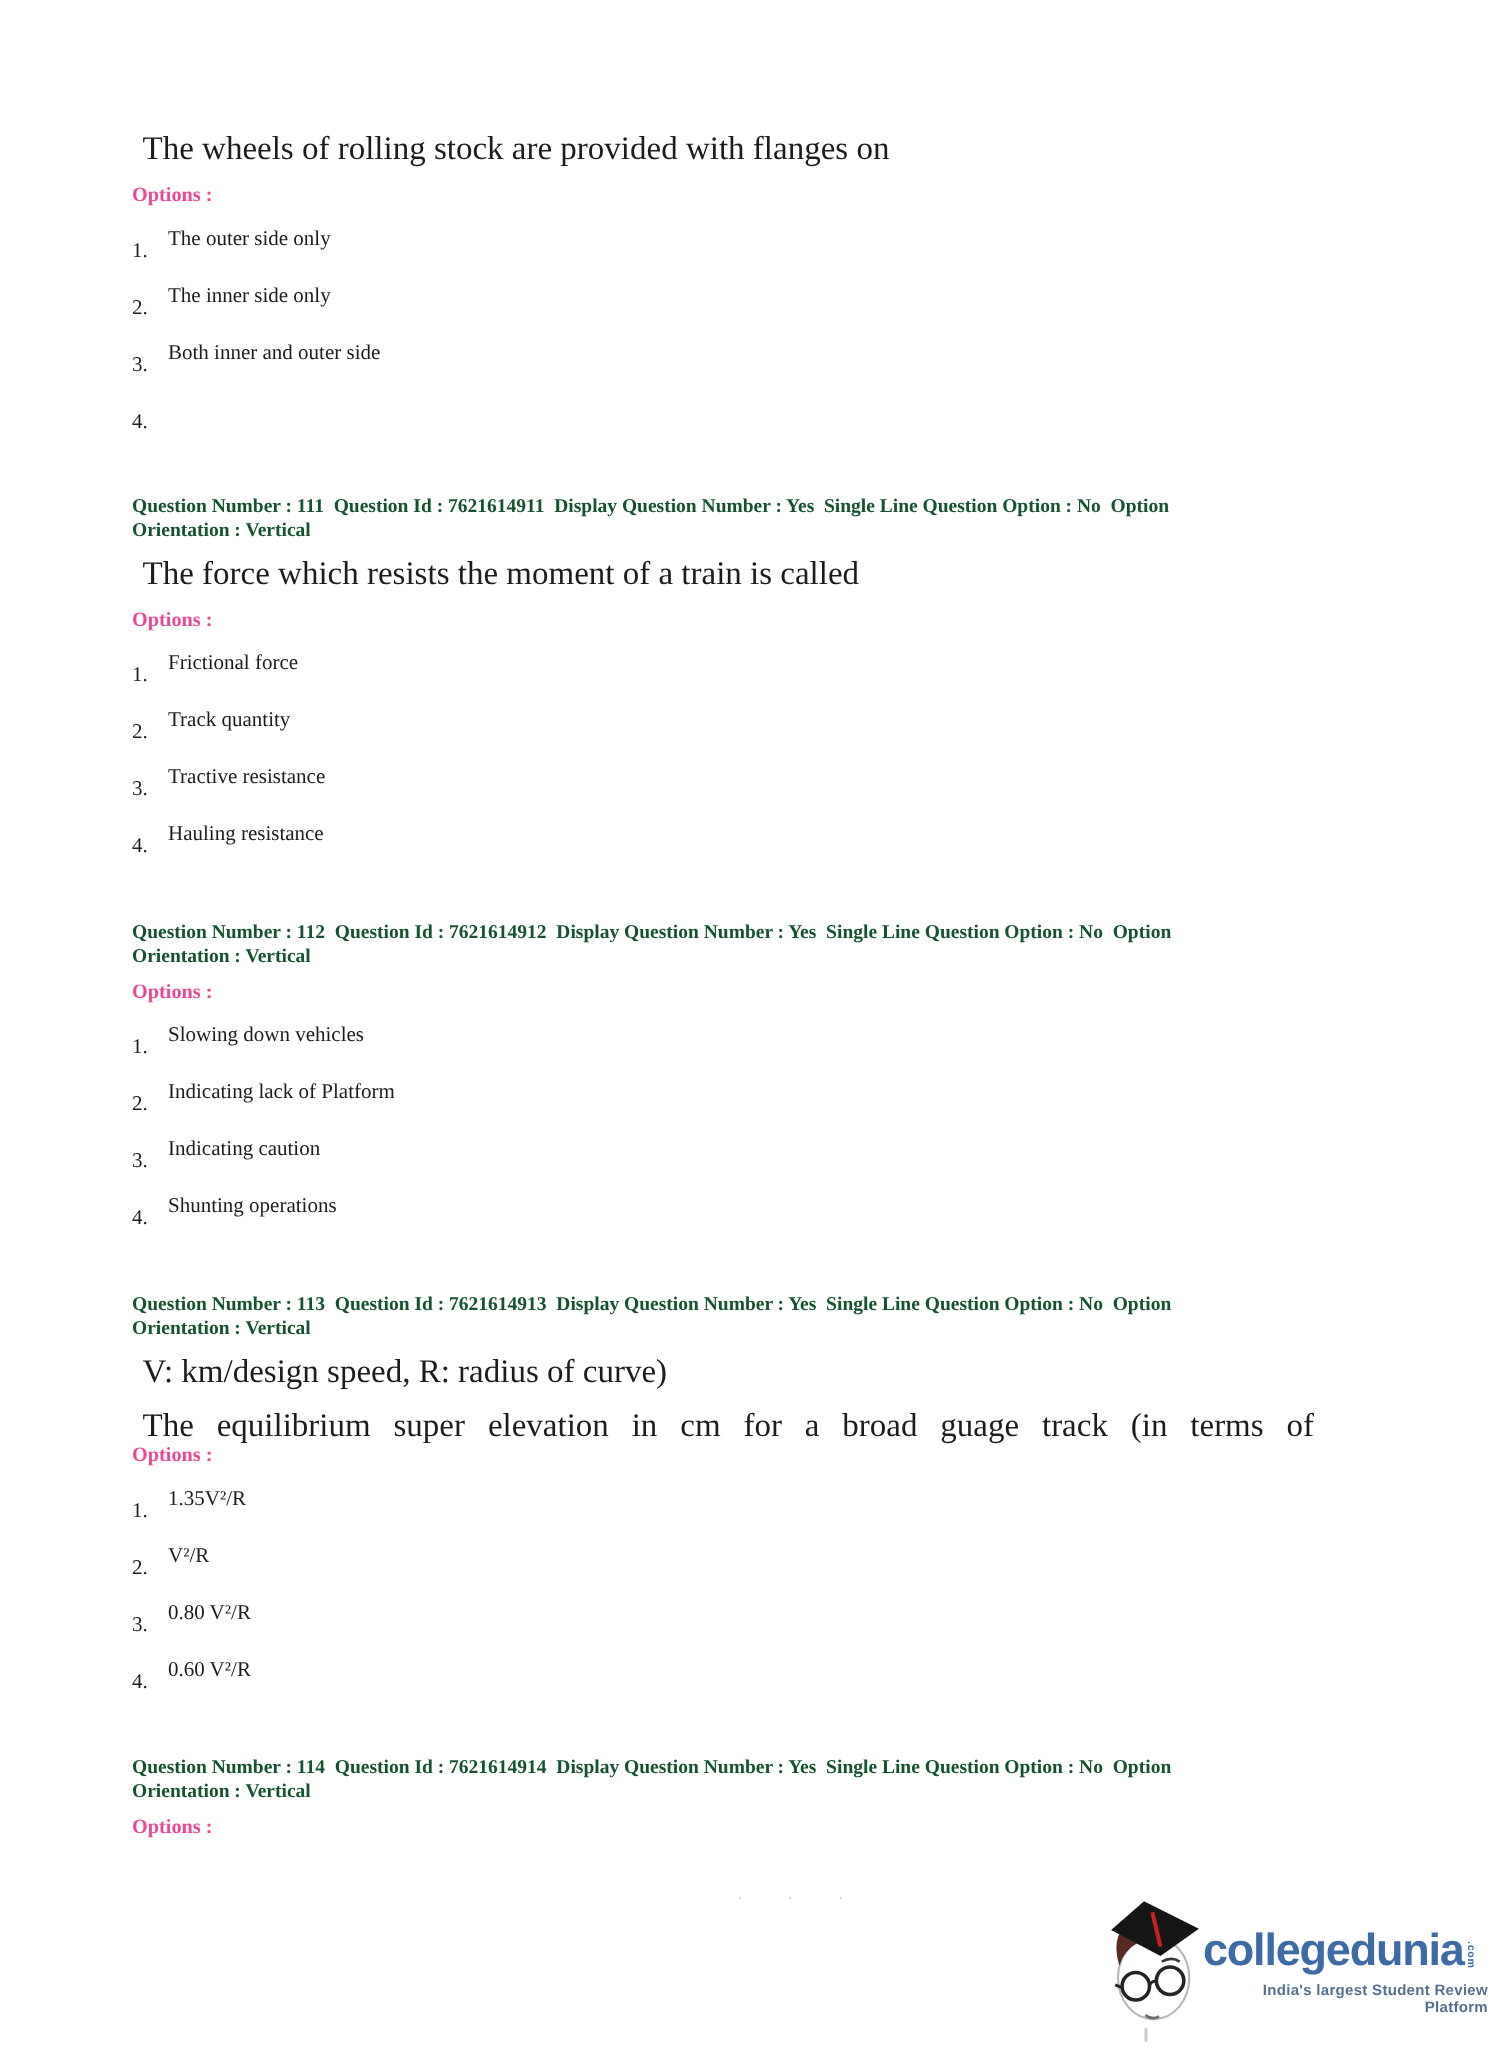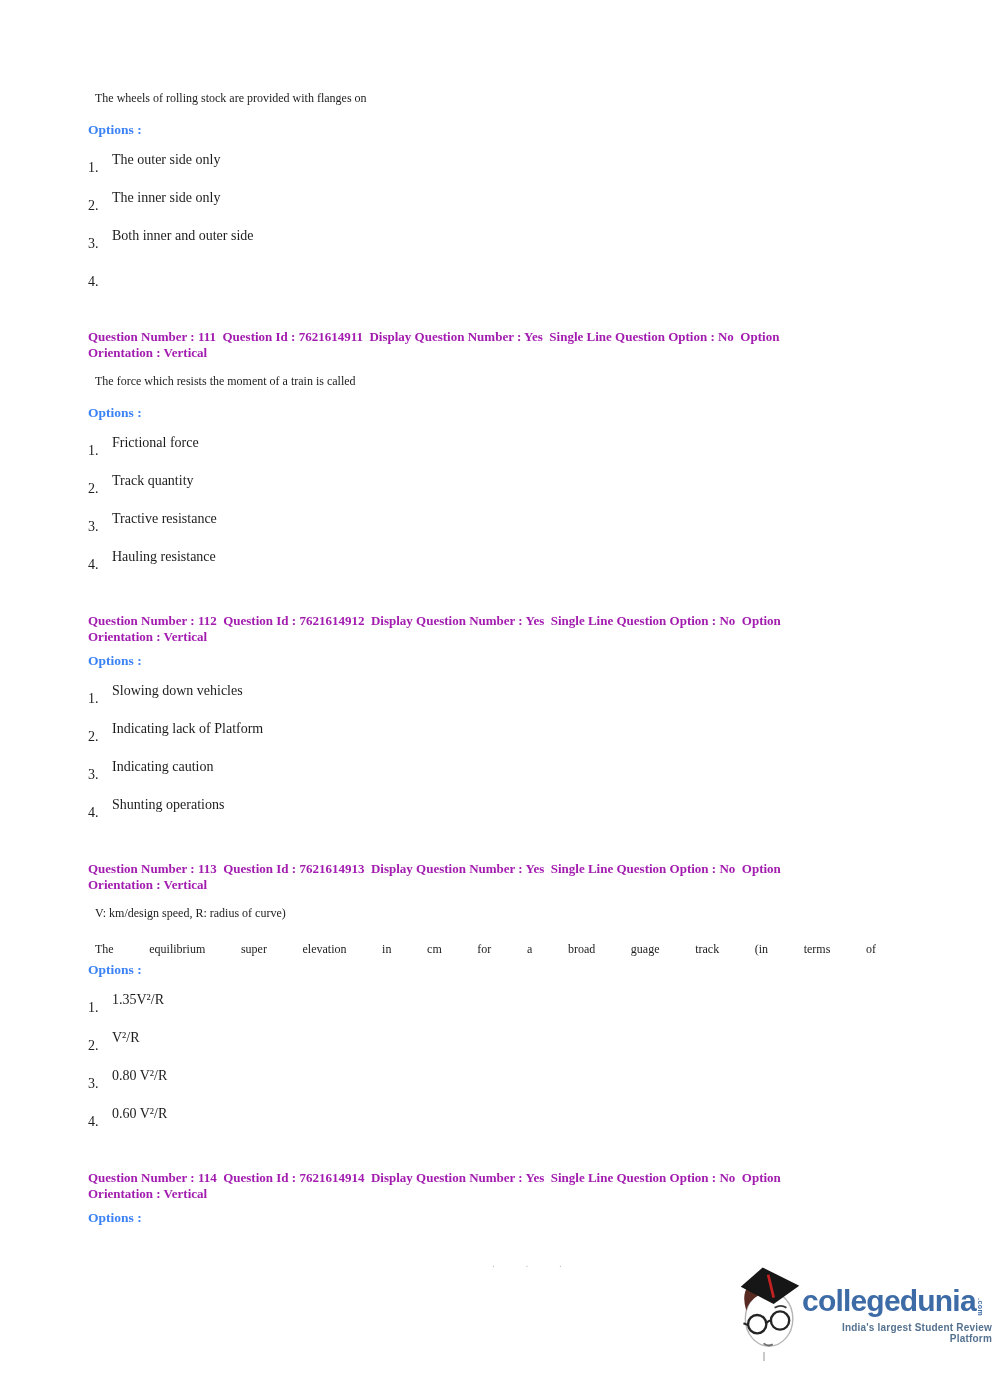--- a/index.html
+++ b/index.html
@@ -13,37 +13,37 @@
     color: #1c1c1c;
     overflow: hidden;
     padding: 86px 90px 0 88px;
   }
   .qblock { margin: 0; }
   .qblock + .qblock { margin-top: 44px; }
   .meta {
     font-size: 13px;
     font-weight: bold;
     line-height: 16px;
-    color: #a21caf;
+    color: #14532d;
     white-space: pre-wrap;
     width: 795px;
     margin-bottom: 8px;
   }
   .qtext {
-    font-size: 12px;
+    font-size: 22px;
     line-height: 25px;
     padding-left: 7px;
     width: 788px;
     margin-bottom: 11px;
   }
   .qtext.justified { text-align: justify; text-align-last: justify; }
   .opts-label {
     font-size: 13.5px;
     font-weight: bold;
-    color: #3b82f6;
+    color: #ec4899;
     margin-bottom: 9px;
   }
   .opt-row {
     display: flex;
     align-items: flex-start;
     margin-bottom: 13px;
   }
   .opt-num {
     font-size: 14px;
     line-height: 24px;
@@ -68,21 +68,21 @@
   .brand {
     position: absolute;
     left: 738px;
     top: 1266px;
     width: 254px;
     display: flex;
     align-items: flex-start;
   }
   .mascot { flex: 0 0 64px; height: 88px; }
   .brand-text-col { padding-top: 20px; }
-  .brand-row { display: flex; align-items: flex-end; }
+  .brand-row { display: flex; align-items: flex-start; }
   .brand-name {
     font-family: "Liberation Sans", sans-serif;
     font-size: 30px;
     font-weight: 700;
     letter-spacing: -0.8px;
     color: #3d6ba6;
     line-height: 30px;
   }
   .brand-com {
     font-family: "Liberation Sans", sans-serif;

